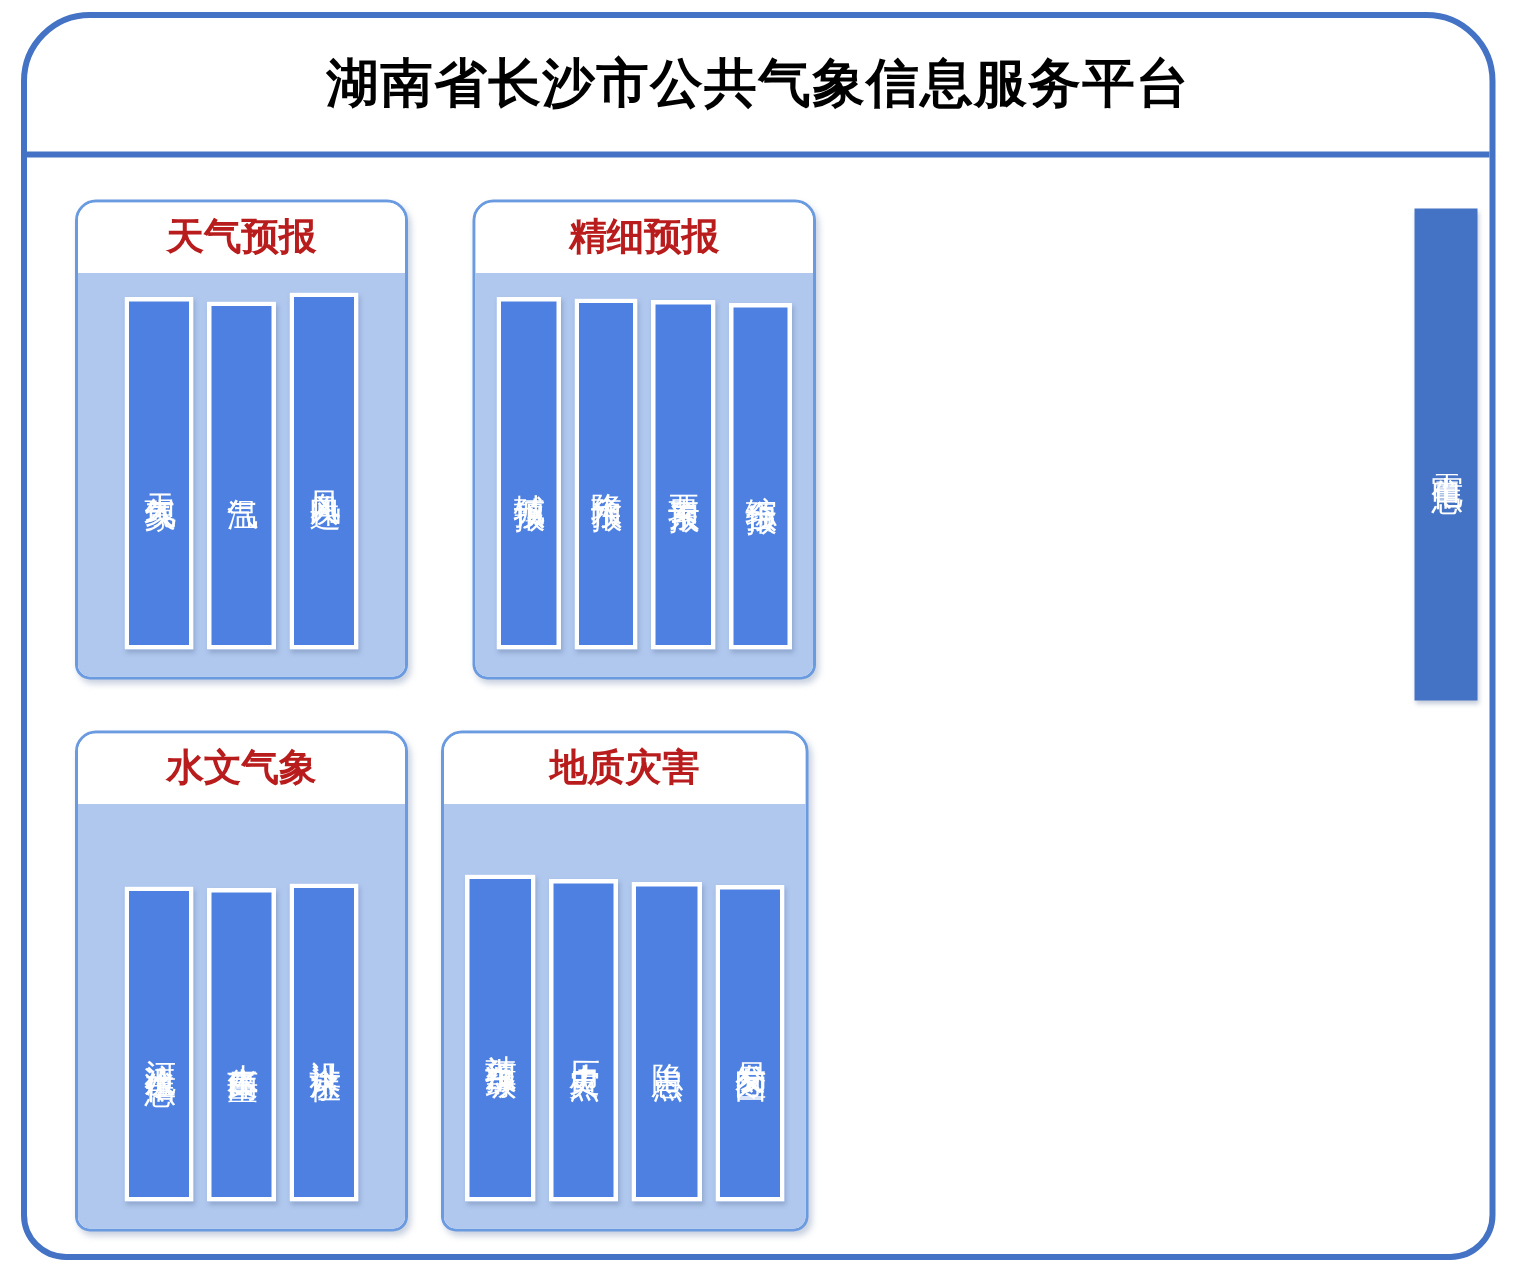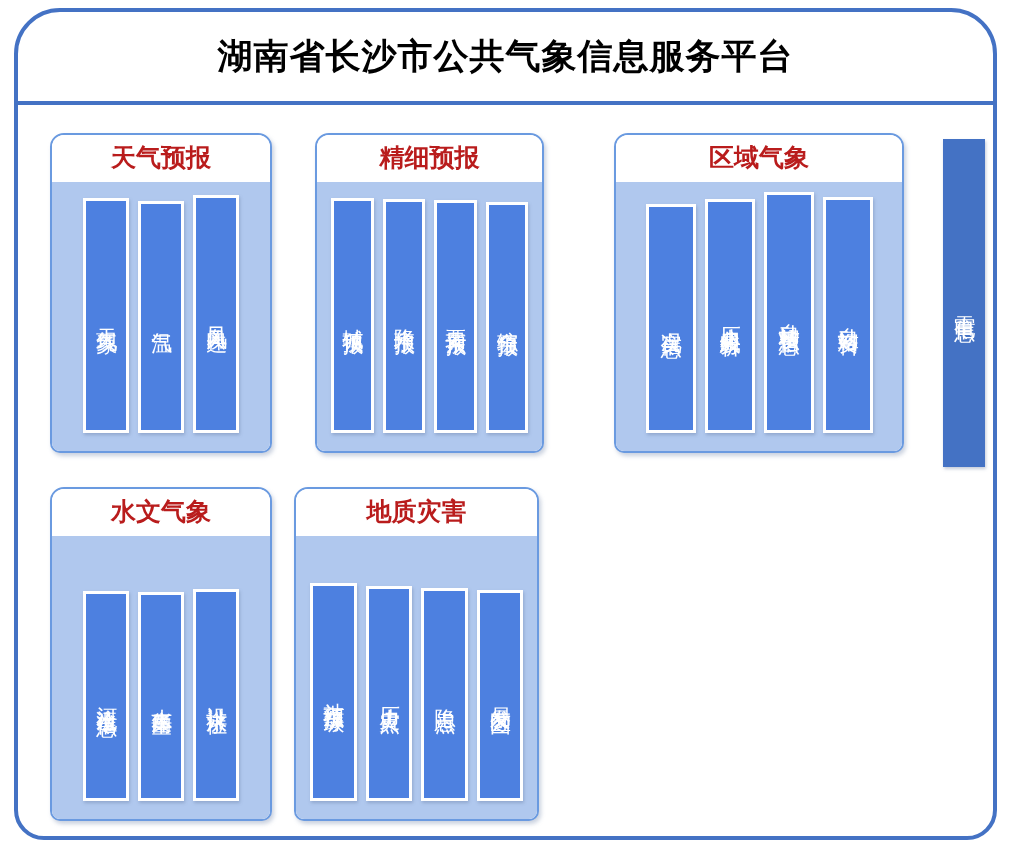--- a/index.html
+++ b/index.html
@@ -171,39 +171,20 @@
         </div>
         <div class="item-bar" style="width:50px;height:233px;">
           <span class="item-label">要素预报</span>
         </div>
         <div class="item-bar" style="width:50px;height:231px;">
           <span class="item-label">综合预报</span>
         </div>
       </div>
     </div>
 
-    <div class="group-box" style="left:596px; top:28px; width:290px; height:320px;">
-      <div class="group-header">
-        <span class="group-title">区域气象</span>
-      </div>
-      <div class="group-body">
-        <div class="item-bar" style="width:50px;height:229px;">
-          <span class="item-label">实况信息</span>
-        </div>
-        <div class="item-bar" style="width:50px;height:234px;">
-          <span class="item-label">历史曲线分析</span>
-        </div>
-        <div class="item-bar" style="width:50px;height:241px;">
-          <span class="item-label">自动站状态信息</span>
-        </div>
-        <div class="item-bar" style="width:50px;height:236px;">
-          <span class="item-label">自动站资料</span>
-        </div>
-      </div>
-    </div>
 
     <div id="standalone-bar" style="left:925px; top:34px; width:42px; height:328px;">
       <span class="item-label">雷电信息</span>
     </div>
 
     <div class="group-box" style="left:32px; top:382px; width:222px; height:334px;text-align:right;">
       <div class="group-header">
         <span class="group-title">水文气象</span>
       </div>
       <div class="group-body">

